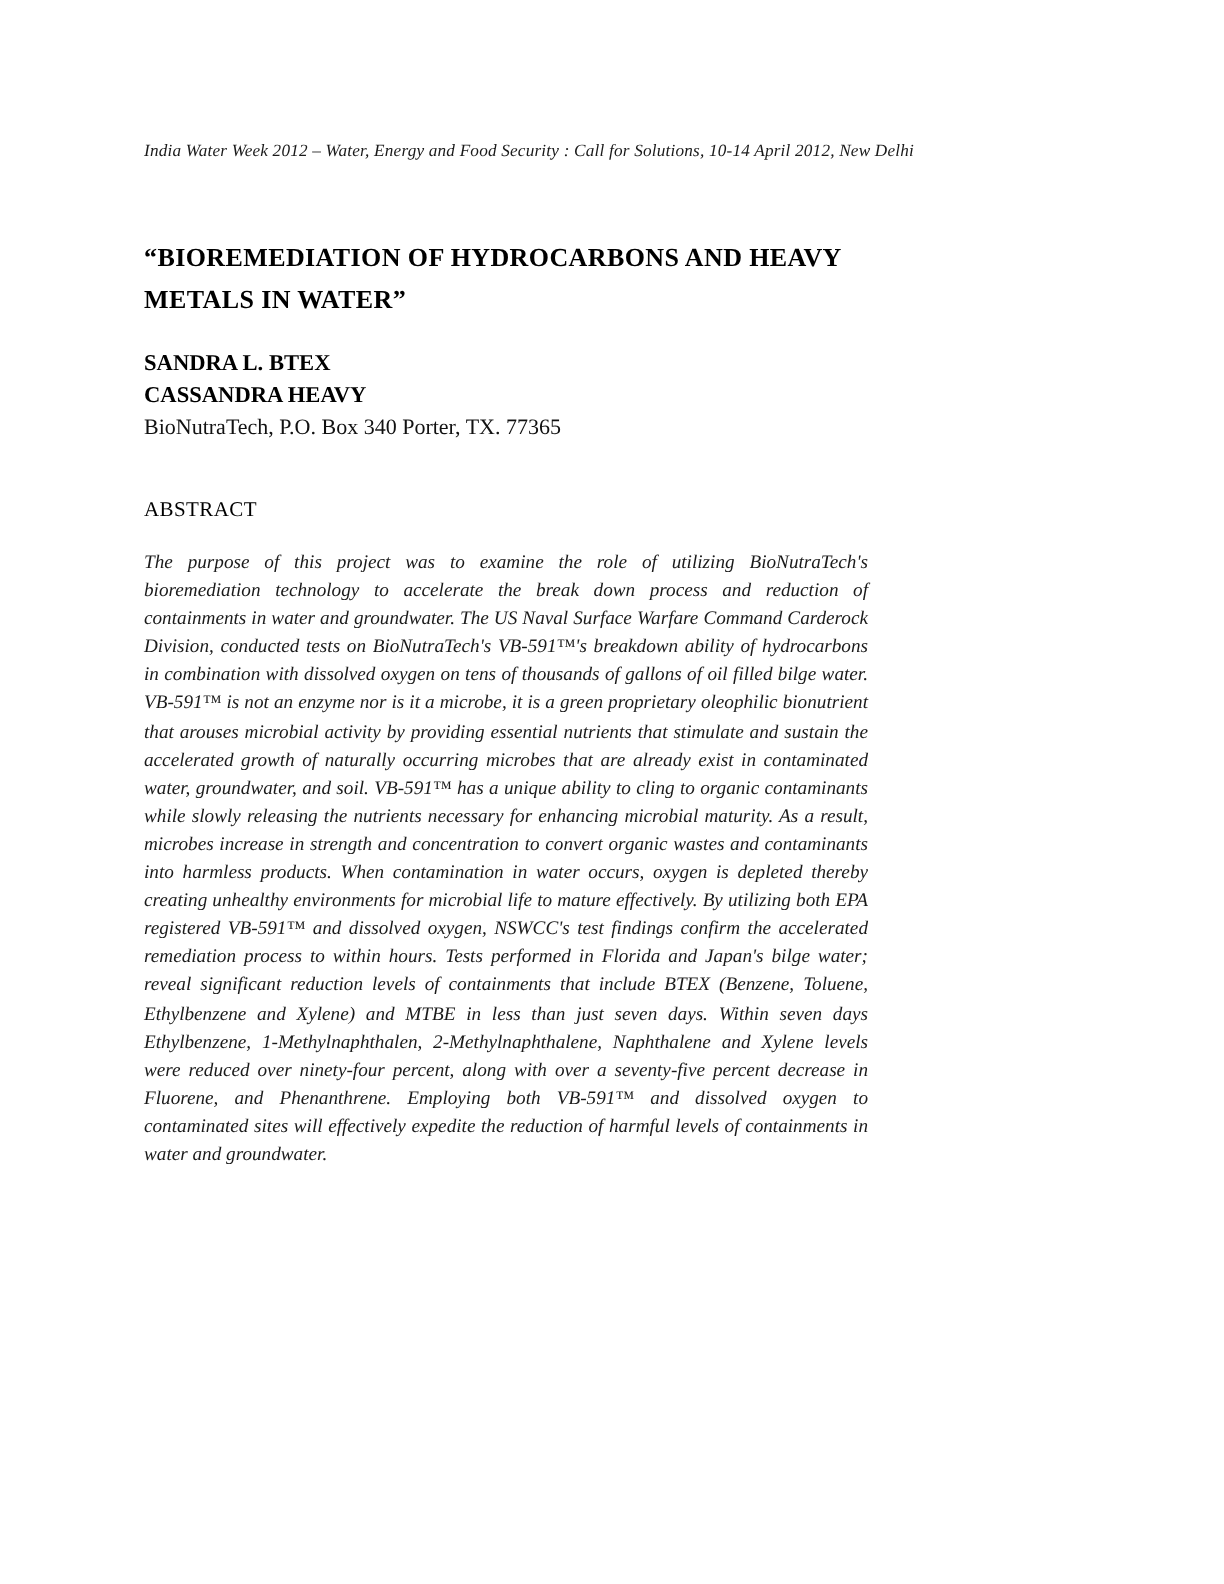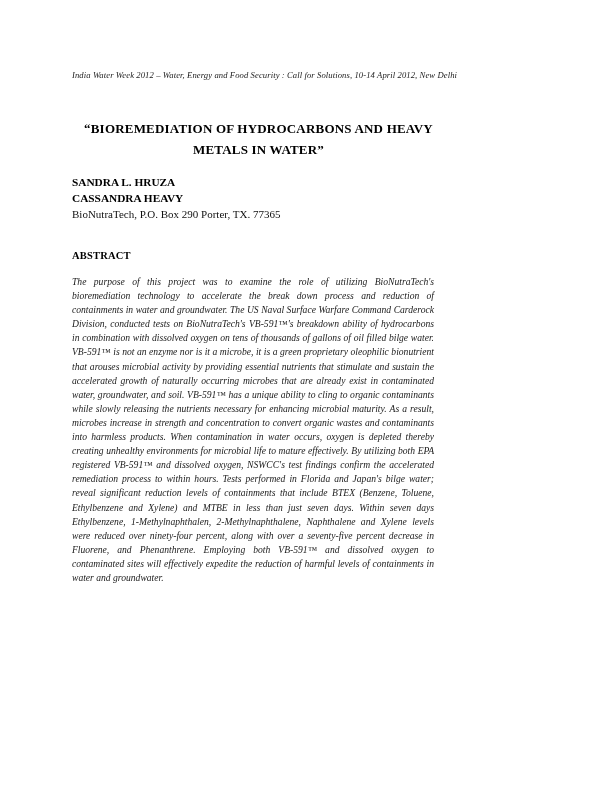--- a/index.html
+++ b/index.html
@@ -26,37 +26,36 @@
     margin: 0 0 38px 0;
     white-space: nowrap;
   }
   .title {
     font-size: 13px;
     font-weight: bold;
     line-height: 21px;
     letter-spacing: 0.2px;
     margin: 0 0 14px 0;
     color: #000000;
-    text-align: center;
   }
   .author {
     font-size: 11.3px;
     font-weight: bold;
     line-height: 16px;
     color: #000000;
   }
   .affiliation {
     font-size: 11px;
     font-weight: normal;
     line-height: 16px;
     color: #111111;
   }
   .abstract-heading {
     font-size: 10.5px;
-    font-weight: bold;
+    font-weight: normal;
     letter-spacing: 0.2px;
     margin: 28px 0 0 0;
     color: #000000;
   }
   .abstract-body {
     margin: 14px 11px 0 0;
     font-size: 9.6px;
     font-style: italic;
     line-height: 14.1px;
     text-align: justify;
@@ -66,22 +65,22 @@
 </head>
 <body>
 
 <div class="page">
 
   <div class="running-header">India Water Week 2012 – Water, Energy and Food Security : Call for Solutions, 10-14 April 2012, New Delhi</div>
 
   <h1 class="title">“BIOREMEDIATION OF HYDROCARBONS AND HEAVY METALS IN WATER”</h1>
 
   <div class="authors-block">
-    <div class="author">SANDRA L. HRUZA</div>
+    <div class="author">SANDRA L. BTEX</div>
     <div class="author">CASSANDRA HEAVY</div>
-    <div class="affiliation">BioNutraTech, P.O. Box 290 Porter, TX. 77365</div>
+    <div class="affiliation">BioNutraTech, P.O. Box 340 Porter, TX. 77365</div>
   </div>
 
   <h2 class="abstract-heading">ABSTRACT</h2>
 
   <p class="abstract-body">The purpose of this project was to examine the role of utilizing BioNutraTech's bioremediation technology to accelerate the break down process and reduction of containments in water and groundwater. The US Naval Surface Warfare Command Carderock Division, conducted tests on BioNutraTech's VB-591™'s breakdown ability of hydrocarbons in combination with dissolved oxygen on tens of thousands of gallons of oil filled bilge water. VB-591™ is not an enzyme nor is it a microbe, it is a green proprietary oleophilic bionutrient that arouses microbial activity by providing essential nutrients that stimulate and sustain the accelerated growth of naturally occurring microbes that are already exist in contaminated water, groundwater, and soil.  VB-591™ has a unique ability to cling to organic contaminants while slowly releasing the nutrients necessary for enhancing microbial maturity. As a result, microbes increase in strength and concentration to convert organic wastes and contaminants into harmless products. When contamination in water occurs, oxygen is depleted thereby creating unhealthy environments for microbial life to mature effectively. By utilizing both EPA registered VB-591™ and dissolved oxygen, NSWCC's test findings confirm the accelerated remediation process to within hours. Tests performed in Florida and Japan's bilge water; reveal significant reduction levels of containments that include BTEX (Benzene, Toluene, Ethylbenzene and Xylene) and MTBE in less than just seven days. Within seven days Ethylbenzene, 1-Methylnaphthalen, 2-Methylnaphthalene, Naphthalene and Xylene levels were reduced over ninety-four percent, along with over a seventy-five percent decrease in Fluorene, and Phenanthrene. Employing both VB-591™ and dissolved oxygen to contaminated sites will effectively expedite the reduction of harmful levels of containments in water and groundwater.</p>
 
 </div>
 
 </body></html>

